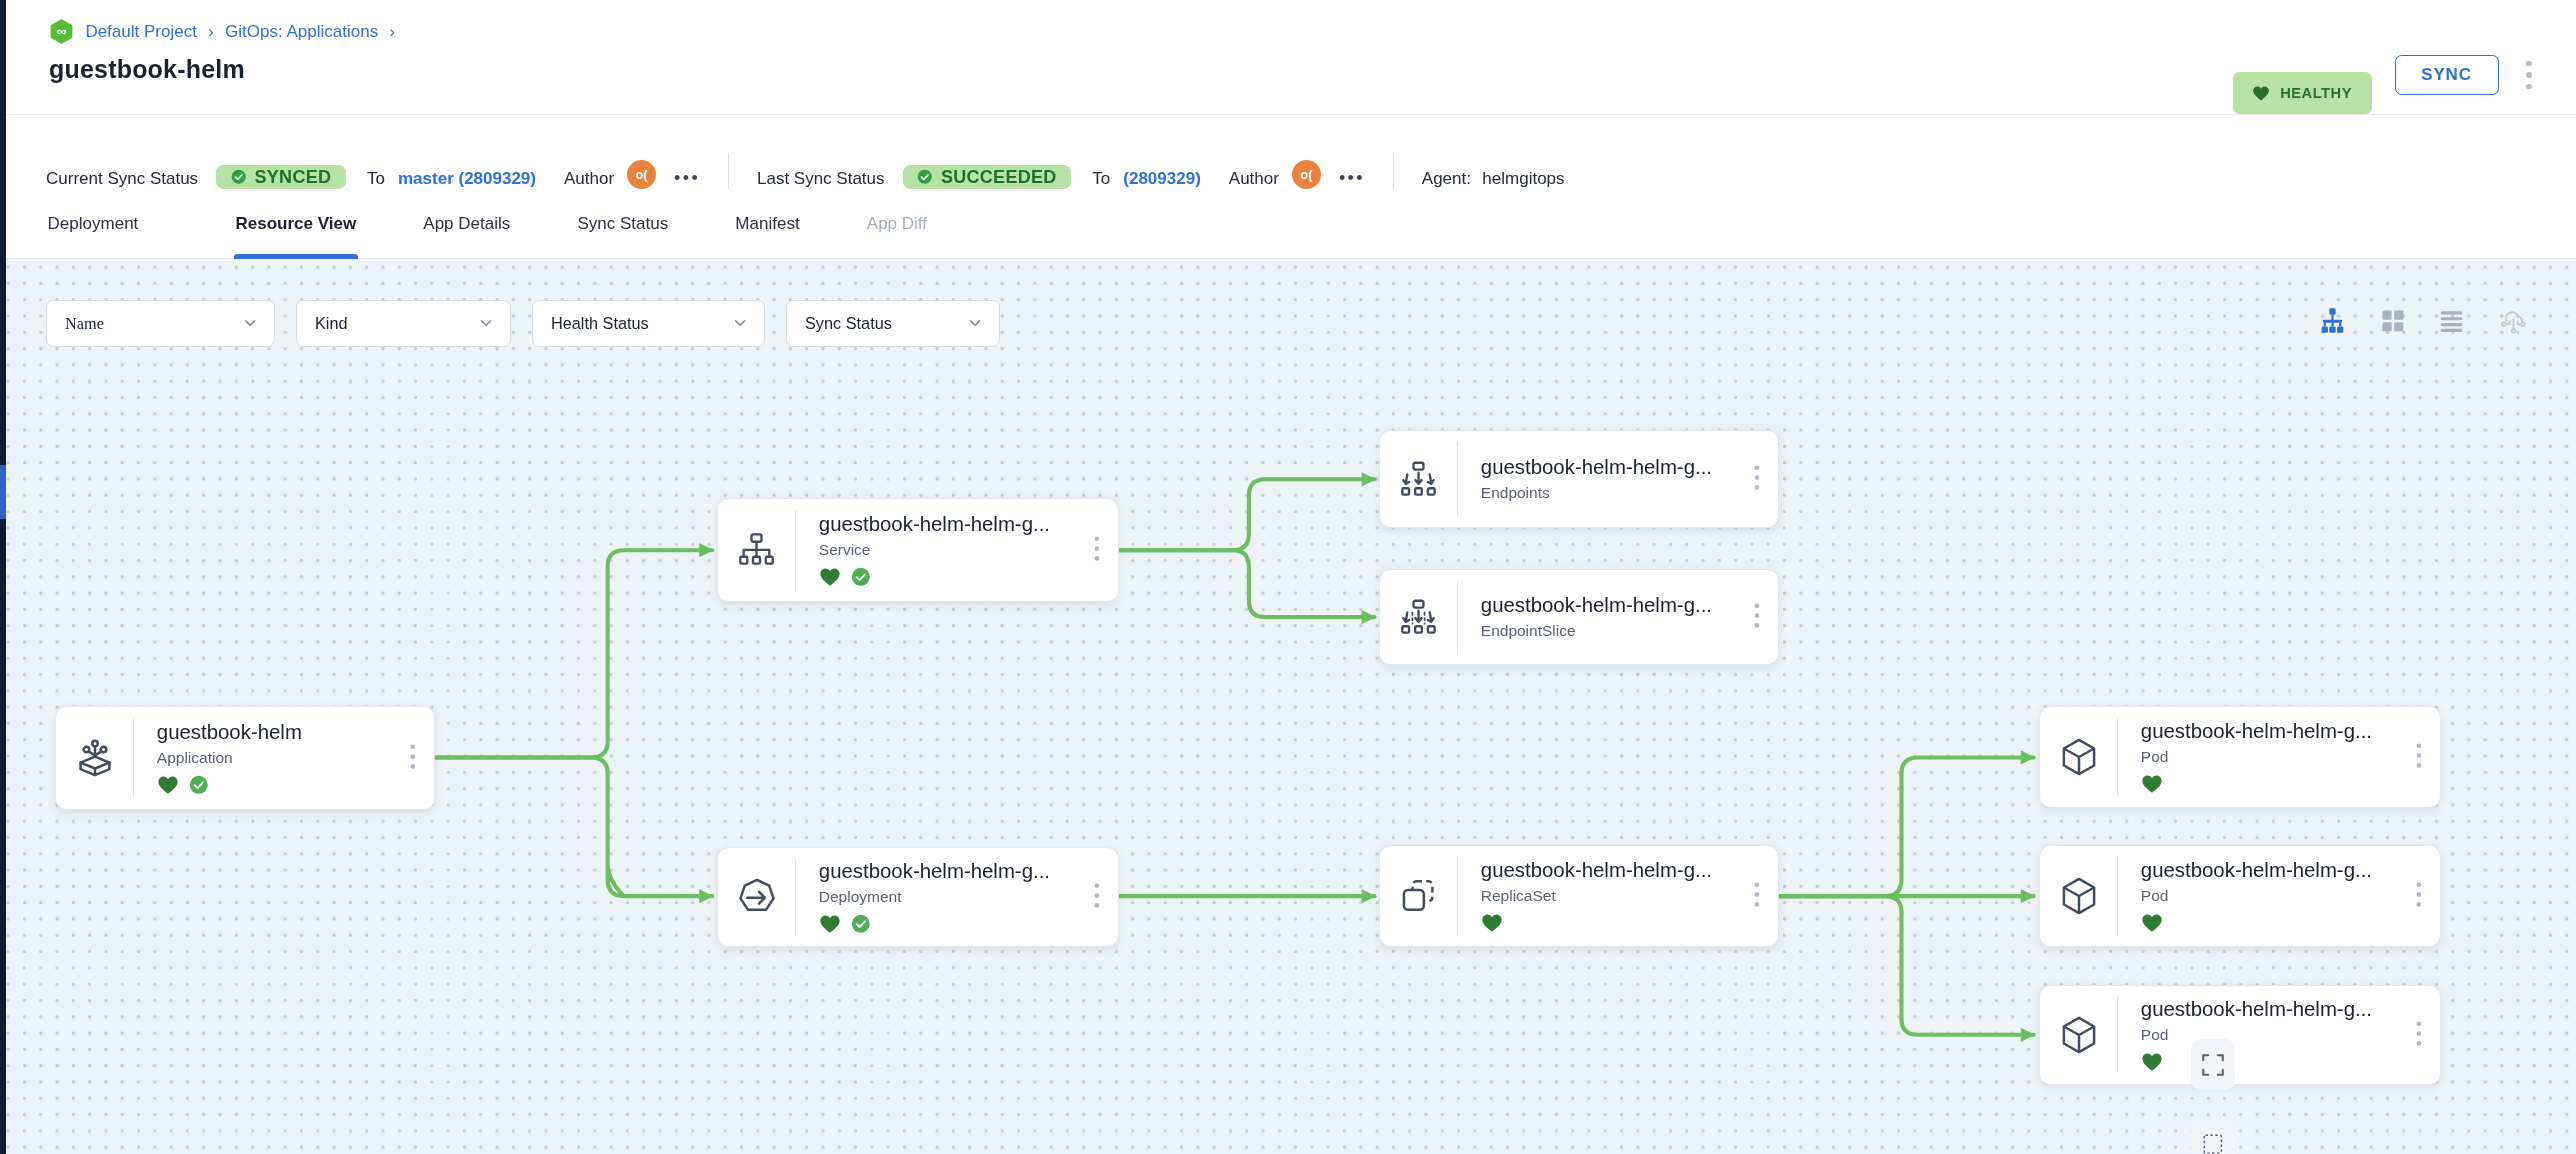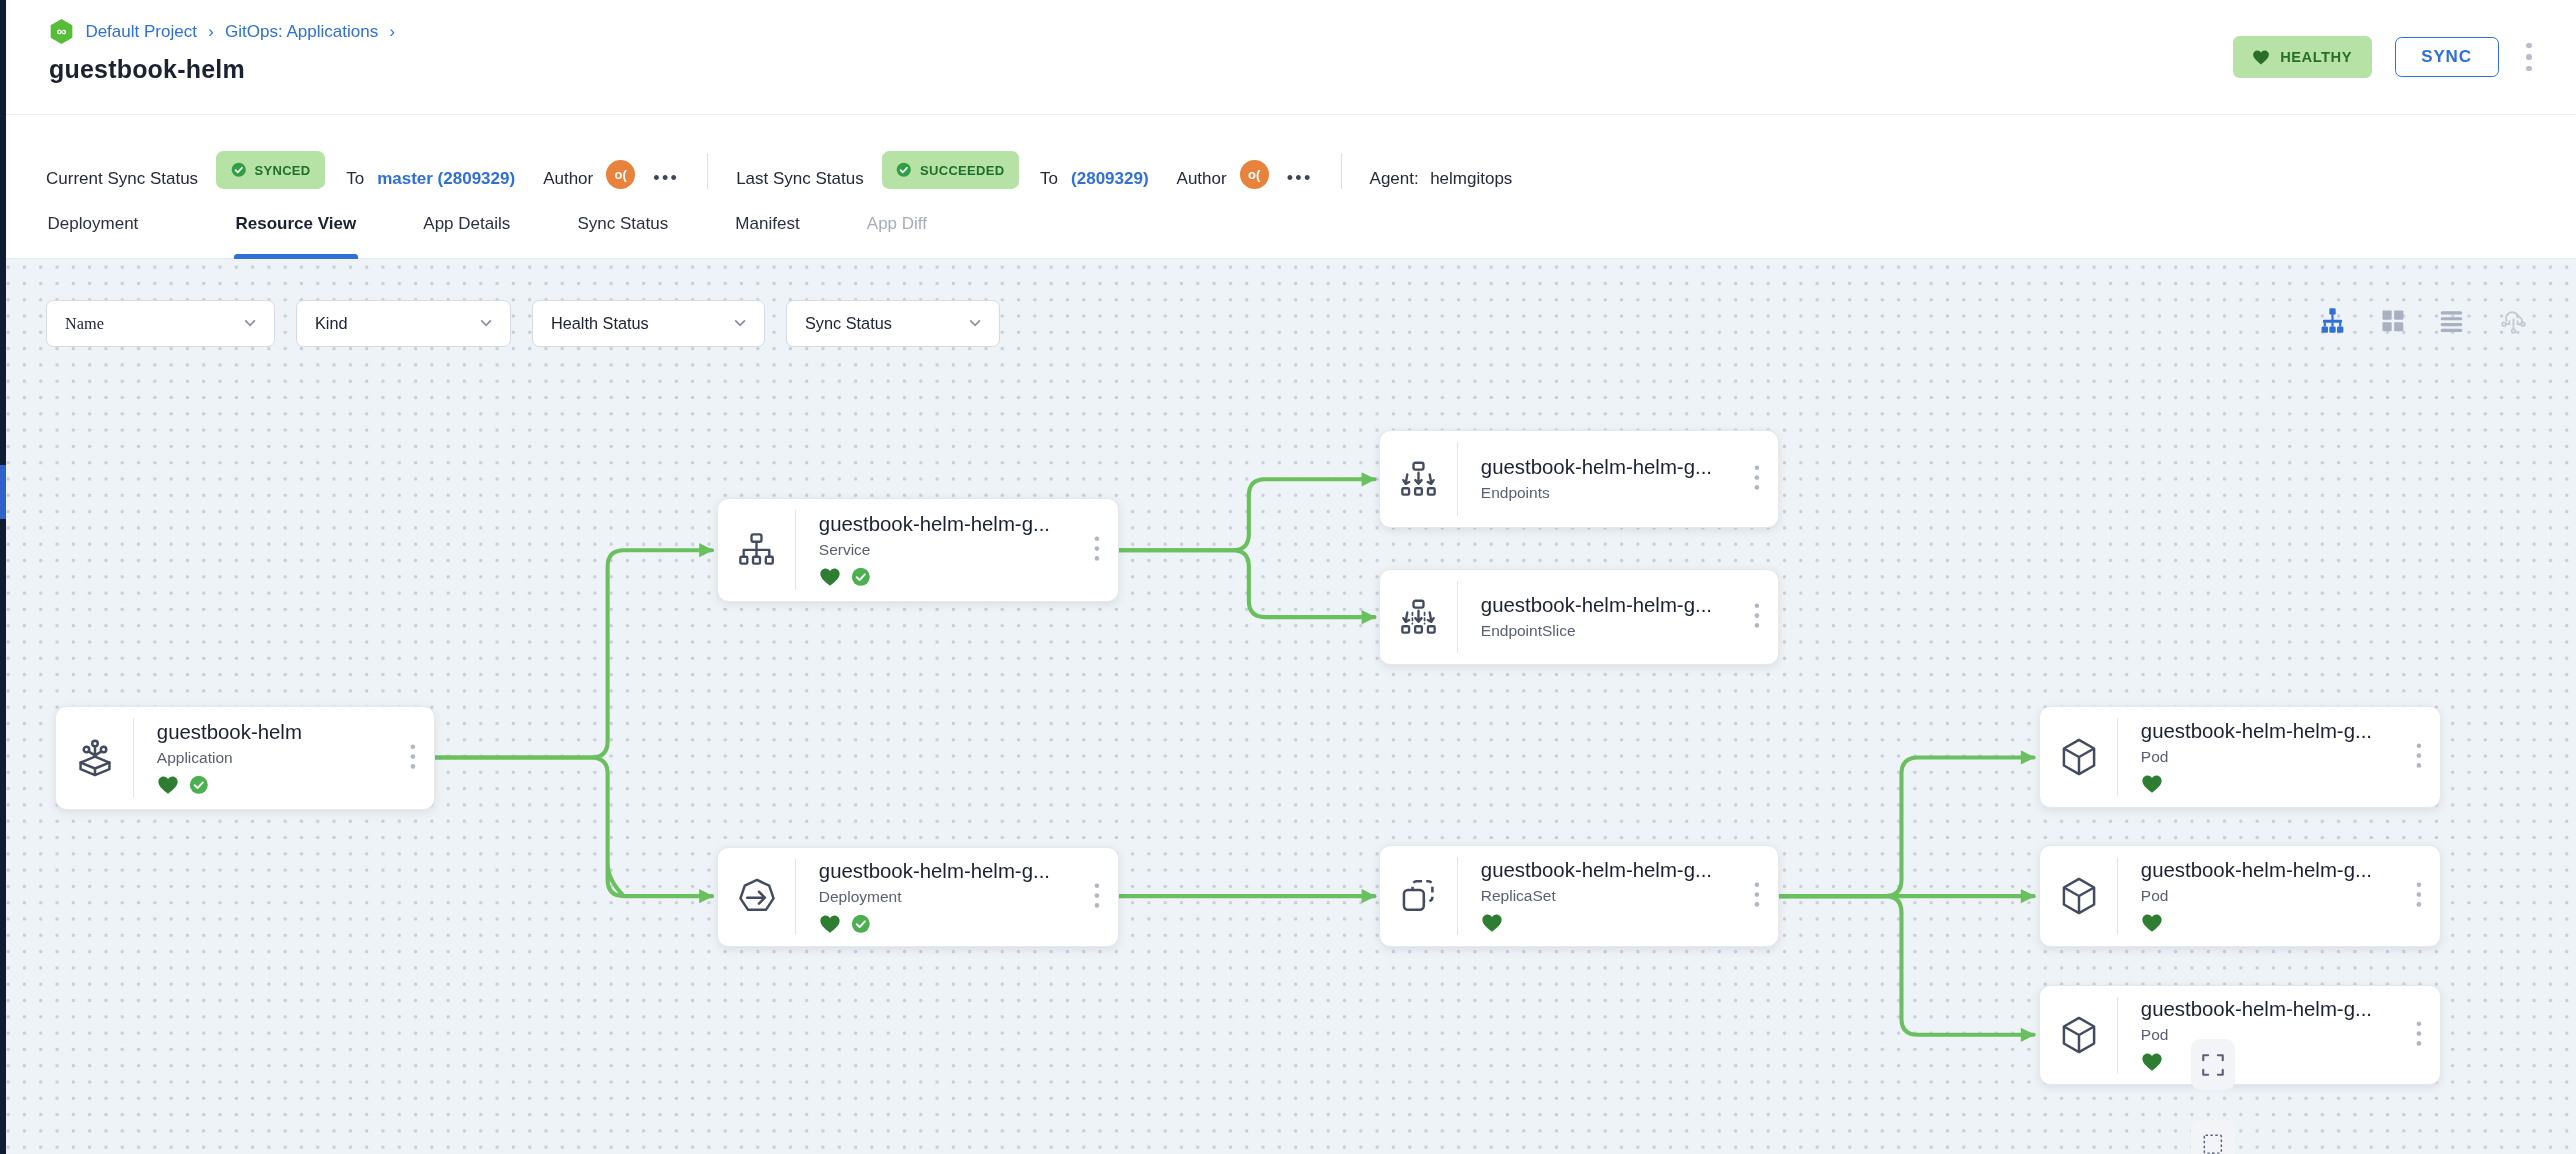--- a/index.html
+++ b/index.html
@@ -13,33 +13,33 @@
 
   
   .header { position:relative; height:114px; padding:18px 46px 0 49px; background:#fff; }
   .breadcrumb { display:flex; align-items:center; gap:11.4px; font-size:17px; color:#2f6fd8; }
   .breadcrumb .crumb { cursor:pointer; }
   .breadcrumb .sep { color:#2f6fd8; font-size:16.3px; }
   .page-title { margin-top:9.8px; font-size:25px; font-weight:700; color:#1c2130; letter-spacing:0.2px; }
 
   .header-actions { position:absolute; right:39px; top:36px; display:flex; align-items:center; gap:23px; }
   .health-badge { display:flex; align-items:center; gap:9.8px; height:42px; padding:0 19.6px;
-    background:#b7e2a6; border-radius:6.5px; color:#2a6e2a; font-weight:700; font-size:14.7px; letter-spacing:0.5px; }
+    background:#b7e2a6; border-radius:6.5px; color:#2a6e2a; font-weight:700; font-size:14.7px; letter-spacing:0.5px;margin-top:36px; }
   .sync-btn { display:flex; align-items:center; justify-content:center; width:104px; height:40px;
     border:1.6px solid #2f6fd8; border-radius:6.5px; background:#fff; color:#2f6fd8;
     font-weight:700; font-size:17px; letter-spacing:0.8px; cursor:pointer; }
   .kebab-v { display:flex; flex-direction:column; gap:5.7px; padding:4.9px; cursor:pointer; }
   .kebab-v i { width:5.7px; height:5.7px; border-radius:50%; background:#b8bdc9; }
 
   
   .status-bar { display:flex; align-items:flex-end; height:75px; padding:0 46px; background:#fff;
     border-top:0.8px solid #ebedf1; font-size:17px; color:#252a3a; }
   .status-bar .lbl { white-space:nowrap; }
-  .green-badge { display:inline-flex; align-items:center; gap:8.2px; height:38px; padding:0 14.7px;
-    background:#b7e2a6; border-radius:7.3px; color:#1d6f2b; font-weight:700; font-size:13px;
+  .green-badge { display:inline-flex; align-items:center; gap:8.2px; height:24px; padding:0 14.7px;
+    background:#b7e2a6; border-radius:7.3px; color:#1d6f2b; font-weight:700; font-size:18px;
     letter-spacing:0.3px; margin:0 21px 0 18px; }
   .rev-link { color:#2f6fd8; font-weight:700; margin:0 28px 0 13px; white-space:nowrap; cursor:pointer; }
   .avatar { display:inline-flex; align-items:center; justify-content:center; width:29px; height:29px;
     border-radius:50%; background:#e8823c; color:#fff; font-weight:700; font-size:13px; margin-left:13px; }
   .more-dots { color:#3e4557; font-size:18px; letter-spacing:2.4px; margin-left:18px; cursor:pointer; }
   .vdiv { width:0.8px; height:36px; background:#dcdfe5; margin:0 28px; }
   .agent-val { margin-left:11.4px; }
 
   
   .tab-bar { position:relative; display:flex; align-items:stretch; height:70px; padding:0 0 0 46px;

